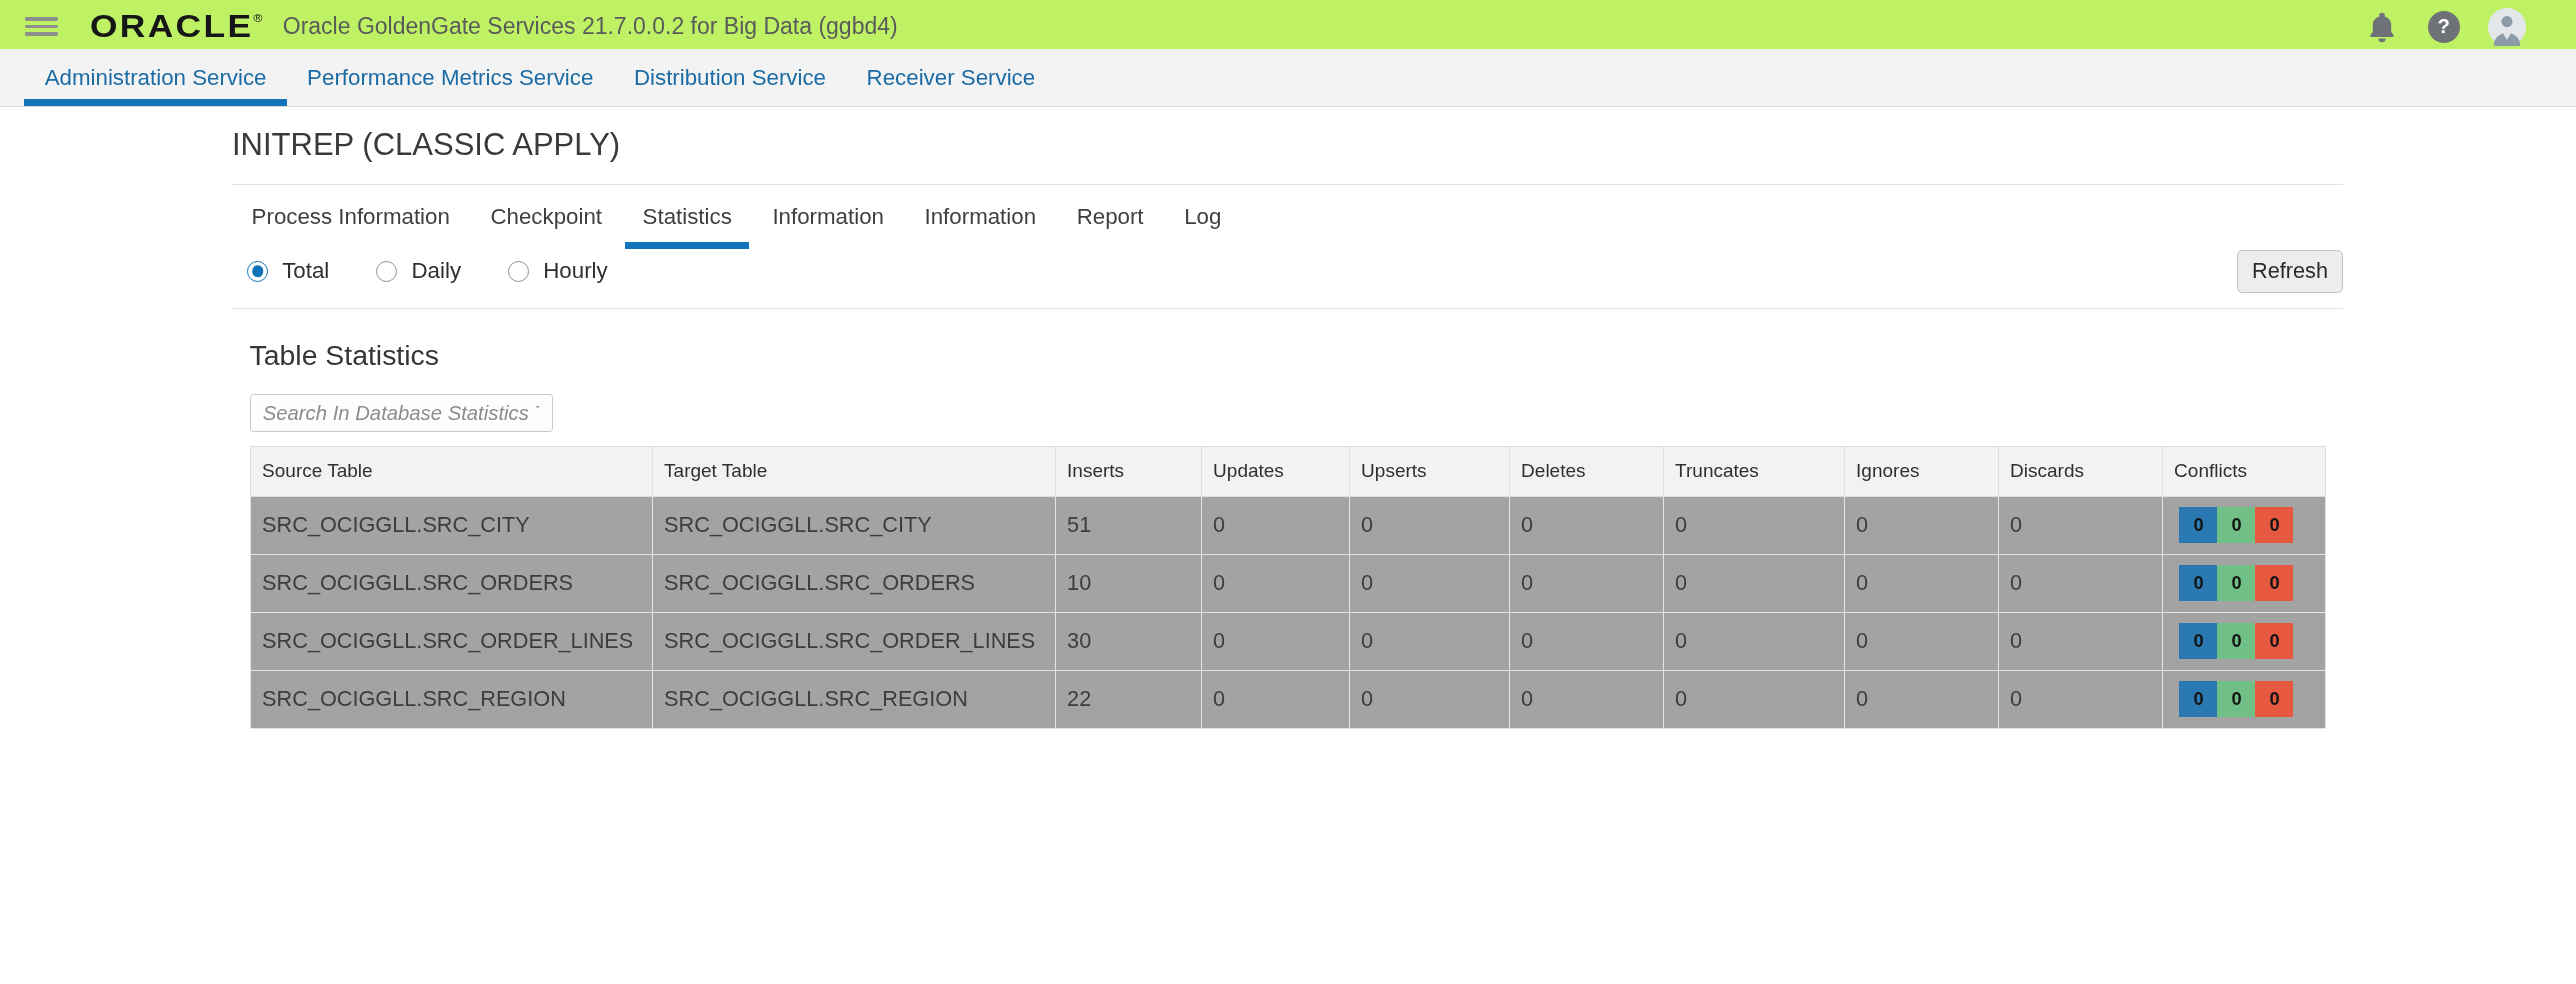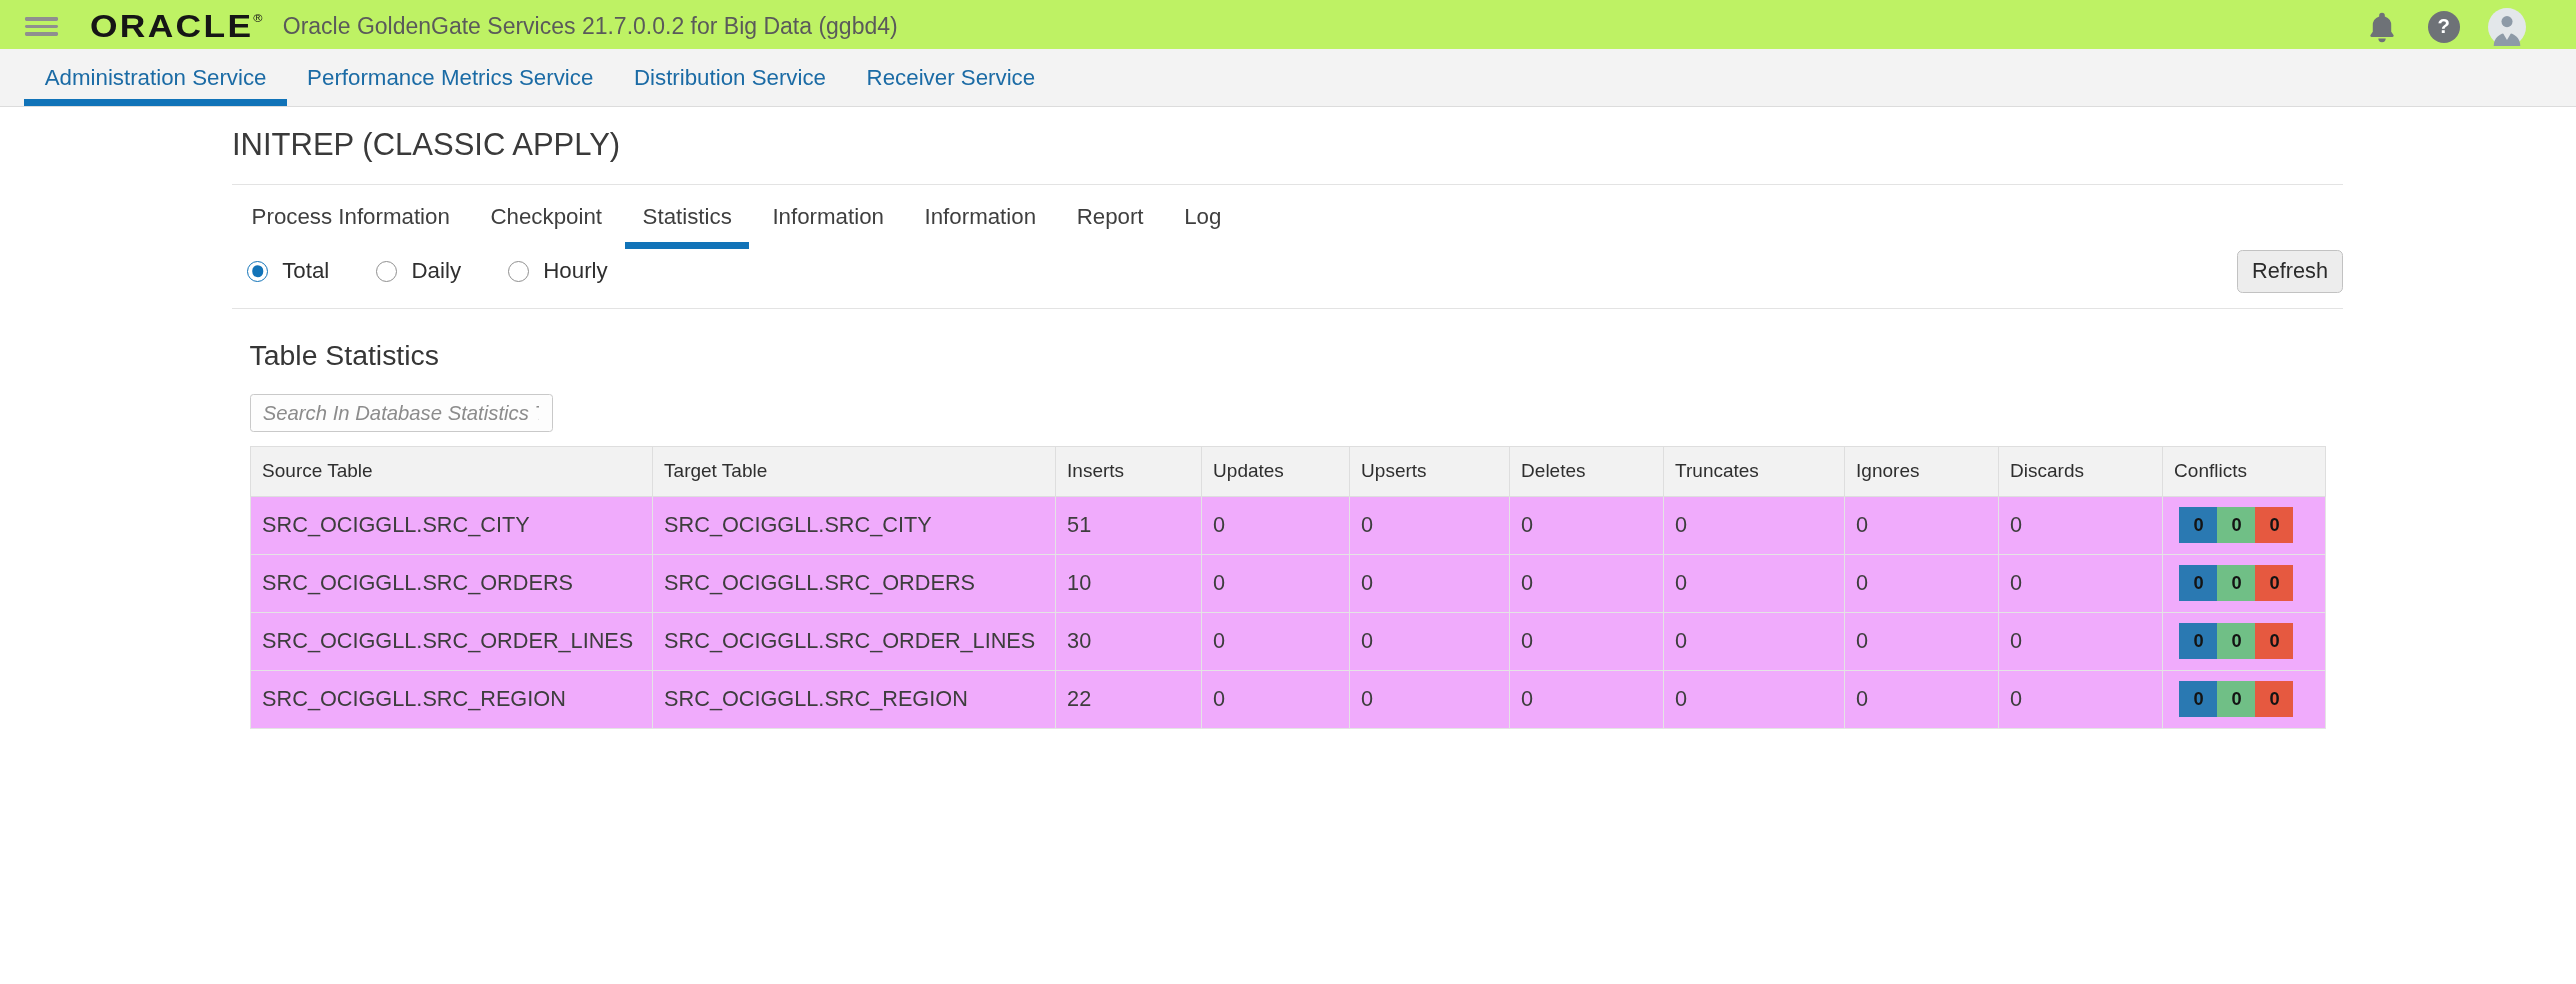--- a/index.html
+++ b/index.html
@@ -64,21 +64,21 @@
   .search-input::placeholder { color: #8c8c8c; font-style: italic; }
 
   
   table.stats { margin: 13.5px 0 0 17.6px; border-collapse: collapse; table-layout: fixed;
     width: 2076px; }
   .c0{width:402px}.c1{width:403px}.c2{width:146px}.c3{width:148px}.c4{width:160px}
   .c5{width:154px}.c6{width:181px}.c7{width:154px}.c8{width:164px}.c9{width:163px}
   table.stats th { background: #f2f2f2; height: 50px; font-weight: 400; font-size: 19px;
     color: #2f2f2f; text-align: left; padding-left: 11.5px; border: 1.4px solid #dedede; }
   table.stats td { height: 58px; font-size: 21.7px; color: #3d3d3d; text-align: left;
-    padding-left: 11.5px; border: 1.4px solid #e4e4e4; background: #f0abfc;
+    padding-left: 11.5px; border: 1.4px solid #e4e4e4; background: #a3a3a3;
     overflow: hidden; white-space: nowrap; }
   .conflict-badges { display: flex; margin-left: 5.4px; }
   .conflict-seg { width: 38px; height: 36px; display: inline-flex; align-items: center;
     justify-content: center; font-size: 18.3px; font-weight: 700; color: #141414; }
 </style>
 </head>
 <body>
 
 <header class="topbar">
   <div class="hamburger">

